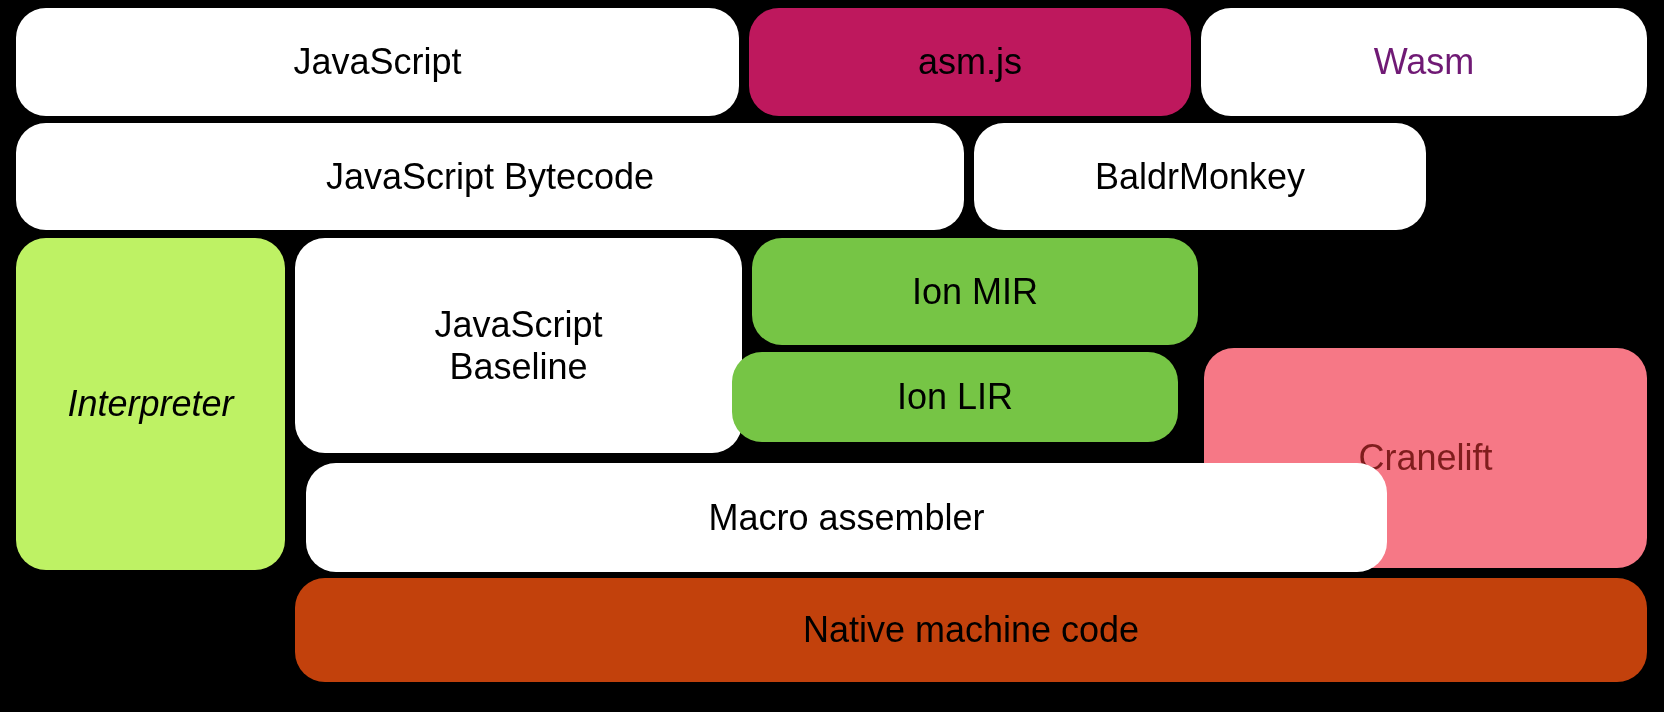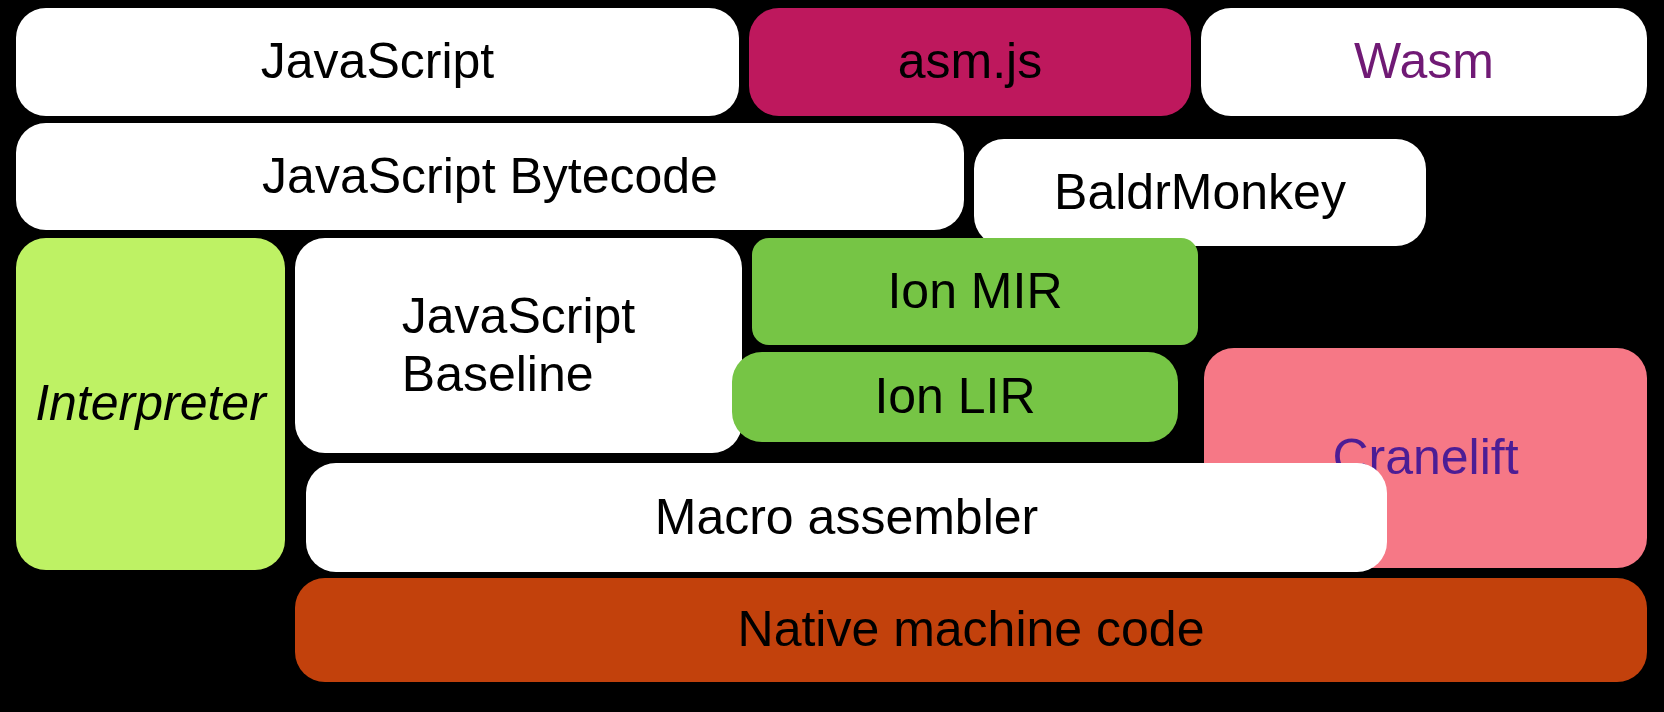--- a/index.html
+++ b/index.html
@@ -17,62 +17,62 @@
   }
   .node {
     position: absolute;
     display: flex;
     align-items: center;
     justify-content: center;
     border-radius: 30px;
     box-sizing: border-box;
   }
   .node .label {
-    font-size: 50px;
+    font-size: 36px;
     line-height: 1.15;
     color: #000000;
-    text-align: left;
+    text-align: center;
     white-space: pre-line;
     letter-spacing: 0;
   }
 </style>
 </head>
 <body>
 
 <div id="stage" style="background: rgb(0, 0, 0);">
     <div class="node" style="left: 16px; top: 8px; width: 723px; height: 108px; background: rgb(255, 255, 255);">
       <div class="label" style="color: rgb(0, 0, 0);">JavaScript</div>
     </div>
     <div class="node" style="left: 749px; top: 8px; width: 442px; height: 108px; background: #be185d;">
       <div class="label" style="color: rgb(0, 0, 0);">asm.js</div>
     </div>
     <div class="node" style="left: 1201px; top: 8px; width: 446px; height: 108px; background: rgb(255, 255, 255);">
       <div class="label" style="color: #701a75;">Wasm</div>
     </div>
     <div class="node" style="left: 16px; top: 123px; width: 948px; height: 107px; background: rgb(255, 255, 255);">
       <div class="label" style="color: rgb(0, 0, 0);">JavaScript Bytecode</div>
     </div>
-    <div class="node" style="left: 974px; top: 123px; width: 452px; height: 107px; background: rgb(255, 255, 255); margin-top: 16px;">
+    <div class="node" style="left: 974px; top: 123px; width: 452px; height: 107px; background: rgb(255, 255, 255);">
       <div class="label" style="color: rgb(0, 0, 0);">BaldrMonkey</div>
     </div>
     <div class="node" style="left: 16px; top: 238px; width: 269px; height: 332px; background: #bef264; font-style: italic;">
       <div class="label" style="color: rgb(0, 0, 0);">Interpreter</div>
     </div>
     <div class="node" style="left: 295px; top: 238px; width: 447px; height: 215px; background: rgb(255, 255, 255);">
       <div class="label" style="color: rgb(0, 0, 0);">JavaScript
 Baseline</div>
     </div>
-    <div class="node" style="left: 752px; top: 238px; width: 446px; height: 107px; background: rgb(118, 197, 69); border-radius: 17px;">
+    <div class="node" style="left: 752px; top: 238px; width: 446px; height: 107px; background: rgb(118, 197, 69);">
       <div class="label" style="color: rgb(0, 0, 0);">Ion MIR</div>
     </div>
     <div class="node" style="left: 732px; top: 352px; width: 446px; height: 90px; background: rgb(118, 197, 69);">
       <div class="label" style="color: rgb(0, 0, 0);">Ion LIR</div>
     </div>
     <div class="node" style="left: 1204px; top: 348px; width: 443px; height: 220px; background: rgb(246, 120, 134);">
-      <div class="label" style="color: #4c1d95;">Cranelift</div>
+      <div class="label" style="color: #7f1d1d;">Cranelift</div>
     </div>
     <div class="node" style="left: 306px; top: 463px; width: 1081px; height: 109px; background: rgb(255, 255, 255);">
       <div class="label" style="color: rgb(0, 0, 0);">Macro assembler</div>
     </div>
     <div class="node" style="left: 295px; top: 578px; width: 1352px; height: 104px; background: #c2410c;">
       <div class="label" style="color: rgb(0, 0, 0);">Native machine code</div>
     </div>
   </div>
 
 </body></html>

